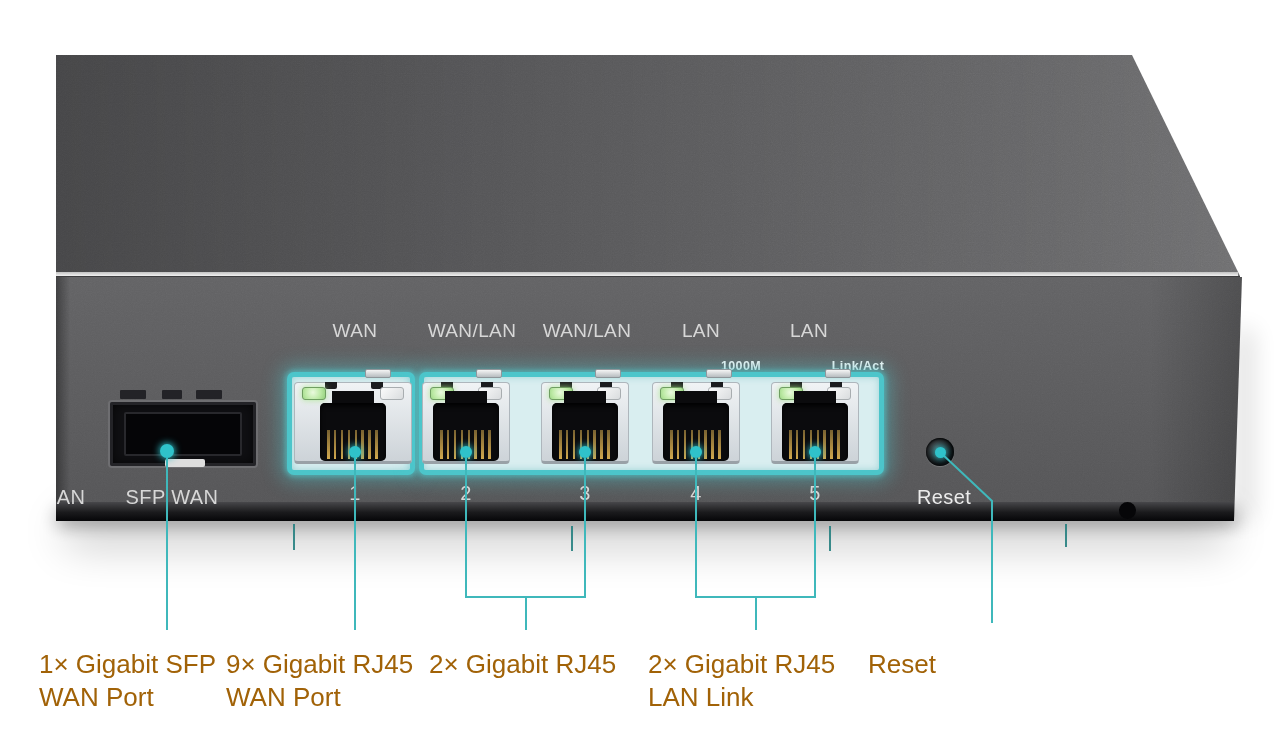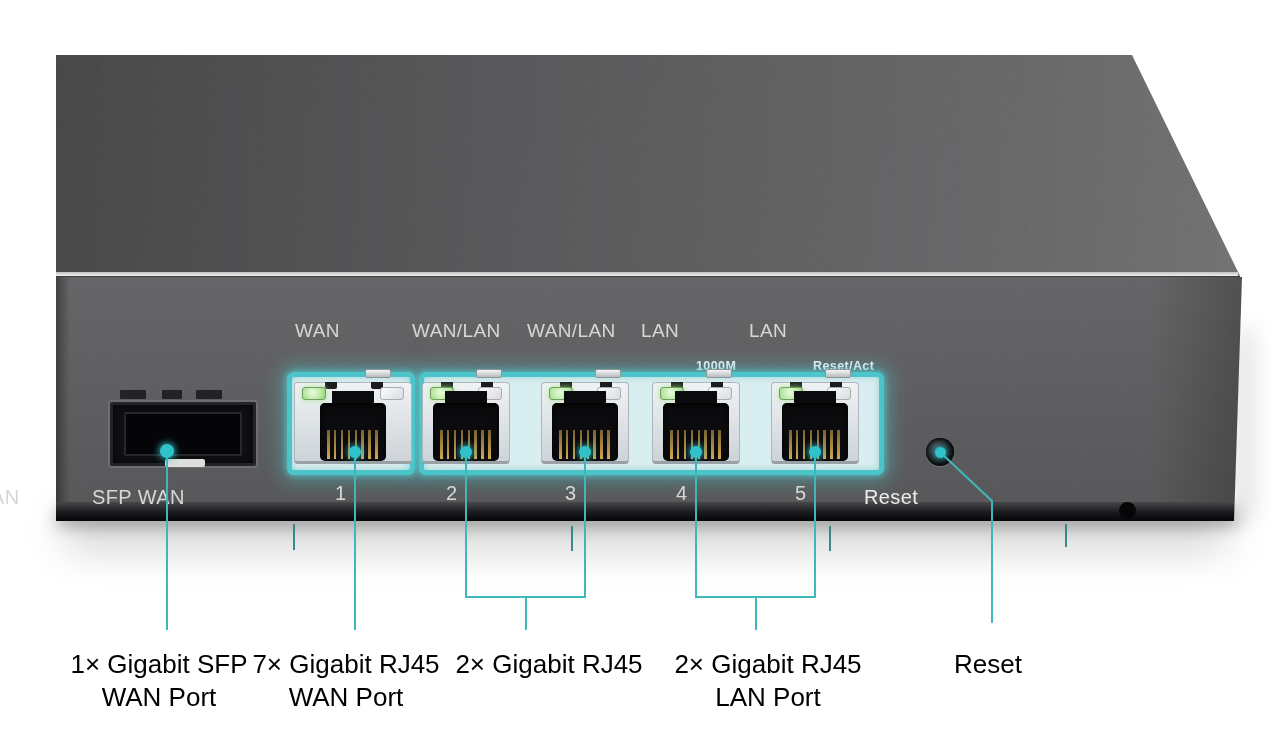--- a/index.html
+++ b/index.html
@@ -25,21 +25,21 @@
     background:linear-gradient(to right,rgba(0,0,0,0),rgba(0,0,0,.22));}
   .bottom-strip{left:56px;top:502px;width:1186px;height:19px;
     background:linear-gradient(to bottom,#47474a 0%,#1a1a1c 55%,#060608 100%);}
   .kensington-notch{left:1119px;top:502px;width:17px;height:17px;border-radius:50%;background:#060608;}
   .noise{mix-blend-mode:overlay;}
   .shadow-main{left:58px;top:512px;width:1178px;height:12px;background:#000;filter:blur(9px);opacity:.48;}
   .shadow-soft{left:66px;top:518px;width:1160px;height:26px;background:#000;filter:blur(22px);opacity:.25;}
   .shadow-right{left:1236px;top:330px;width:16px;height:190px;background:#000;filter:blur(12px);opacity:.15;}
 
   
-  .panel-text{color:#d7d7d7;text-align:left;letter-spacing:.4px;}
+  .panel-text{color:#d7d7d7;text-align:center;letter-spacing:.4px;}
   .row-label{top:320px;height:22px;font-size:19px;line-height:22px;width:120px;}
   .led-caption{top:358px;height:16px;font-size:12.5px;font-weight:bold;color:#f3f3f3;width:90px;line-height:16px;}
   .port-number{top:482px;height:22px;font-size:20px;line-height:22px;width:40px;}
   .panel-name{top:486px;height:22px;font-size:20px;line-height:22px;width:160px;}
 
   
   .glow-box{top:372px;height:103px;border:5px solid #4cc5ca;border-radius:7px;background:#d9eef0;
     box-shadow:0 0 5px 2px rgba(80,205,210,.55),0 0 18px 7px rgba(80,205,210,.40),inset 0 0 7px rgba(40,160,165,.35);}
 
   .shield{top:382px;height:82px;border-radius:4px;
@@ -71,21 +71,21 @@
   .reset-hole{left:926px;top:438px;width:28px;height:28px;border-radius:50%;
     background:radial-gradient(circle at 38% 35%,#4a4a4d,#0b0b0d 65%);
     box-shadow:0 1px 1px rgba(255,255,255,.18), inset 0 1px 3px #000;}
 
   
   .dot{border-radius:50%;background:#2fc2ca;box-shadow:0 0 7px 1px rgba(47,194,202,.95);z-index:30;}
   svg.lines{left:0;top:0;z-index:25;}
   .tick{width:2px;background:#257f80;opacity:.9;z-index:24;}
 
   
-  .caption{top:648px;width:240px;color:#000000;font-size:26px;line-height:33px;text-align:center;z-index:40;}
+  .caption{top:648px;width:240px;color:#a16207;font-size:26px;line-height:33px;text-align:left;z-index:40;}
 </style>
 </head>
 <body>
 
 <div id="stage">
 
   <div class="shadow-soft"></div>
   <div class="shadow-main"></div>
   <div class="shadow-right"></div>
 
@@ -115,21 +115,21 @@
     <div class="kensington-notch"></div>
   </div>
 
   <div class="panel-text row-label" style="left:295px">WAN</div>
   <div class="panel-text row-label" style="left:412px">WAN/LAN</div>
   <div class="panel-text row-label" style="left:527px">WAN/LAN</div>
   <div class="panel-text row-label" style="left:641px">LAN</div>
   <div class="panel-text row-label" style="left:749px">LAN</div>
 
   <div class="panel-text led-caption" style="left:696px">1000M</div>
-  <div class="panel-text led-caption" style="left:813px">Reset/Act</div>
+  <div class="panel-text led-caption" style="left:813px">Link/Act</div>
 
   <div class="glow-box" style="left:287px;width:128px"></div>
   <div class="glow-box" style="left:419px;width:465px"></div>
 
   <div class="shield-tab" style="left:365px"></div>
   <div class="shield-tab" style="left:476px"></div>
   <div class="shield-tab" style="left:595px"></div>
   <div class="shield-tab" style="left:706px"></div>
   <div class="shield-tab" style="left:825px"></div>
 
@@ -228,28 +228,28 @@
   <div class="dot" style="left:579px;top:446px;width:12px;height:12px"></div>
   <div class="dot" style="left:690px;top:446px;width:12px;height:12px"></div>
   <div class="dot" style="left:809px;top:446px;width:12px;height:12px"></div>
   <div class="dot" style="left:935px;top:447px;width:11px;height:11px"></div>
 
   <div class="caption" style="left:39px">
     <div style="position:static">1× Gigabit SFP</div>
     <div style="position:static">WAN Port</div>
   </div>
   <div class="caption" style="left:226px">
-    <div style="position:static">7× Gigabit RJ45</div>
+    <div style="position:static">9× Gigabit RJ45</div>
     <div style="position:static">WAN Port</div>
   </div>
   <div class="caption" style="left:429px">
     <div style="position:static">2× Gigabit RJ45</div>
   </div>
   <div class="caption" style="left:648px">
     <div style="position:static">2× Gigabit RJ45</div>
-    <div style="position:static">LAN Port</div>
+    <div style="position:static">LAN Link</div>
   </div>
   <div class="caption" style="left:868px">
     <div style="position:static">Reset</div>
     <div style="position:static"></div>
   </div>
 
 </div>
 
 </body></html>

